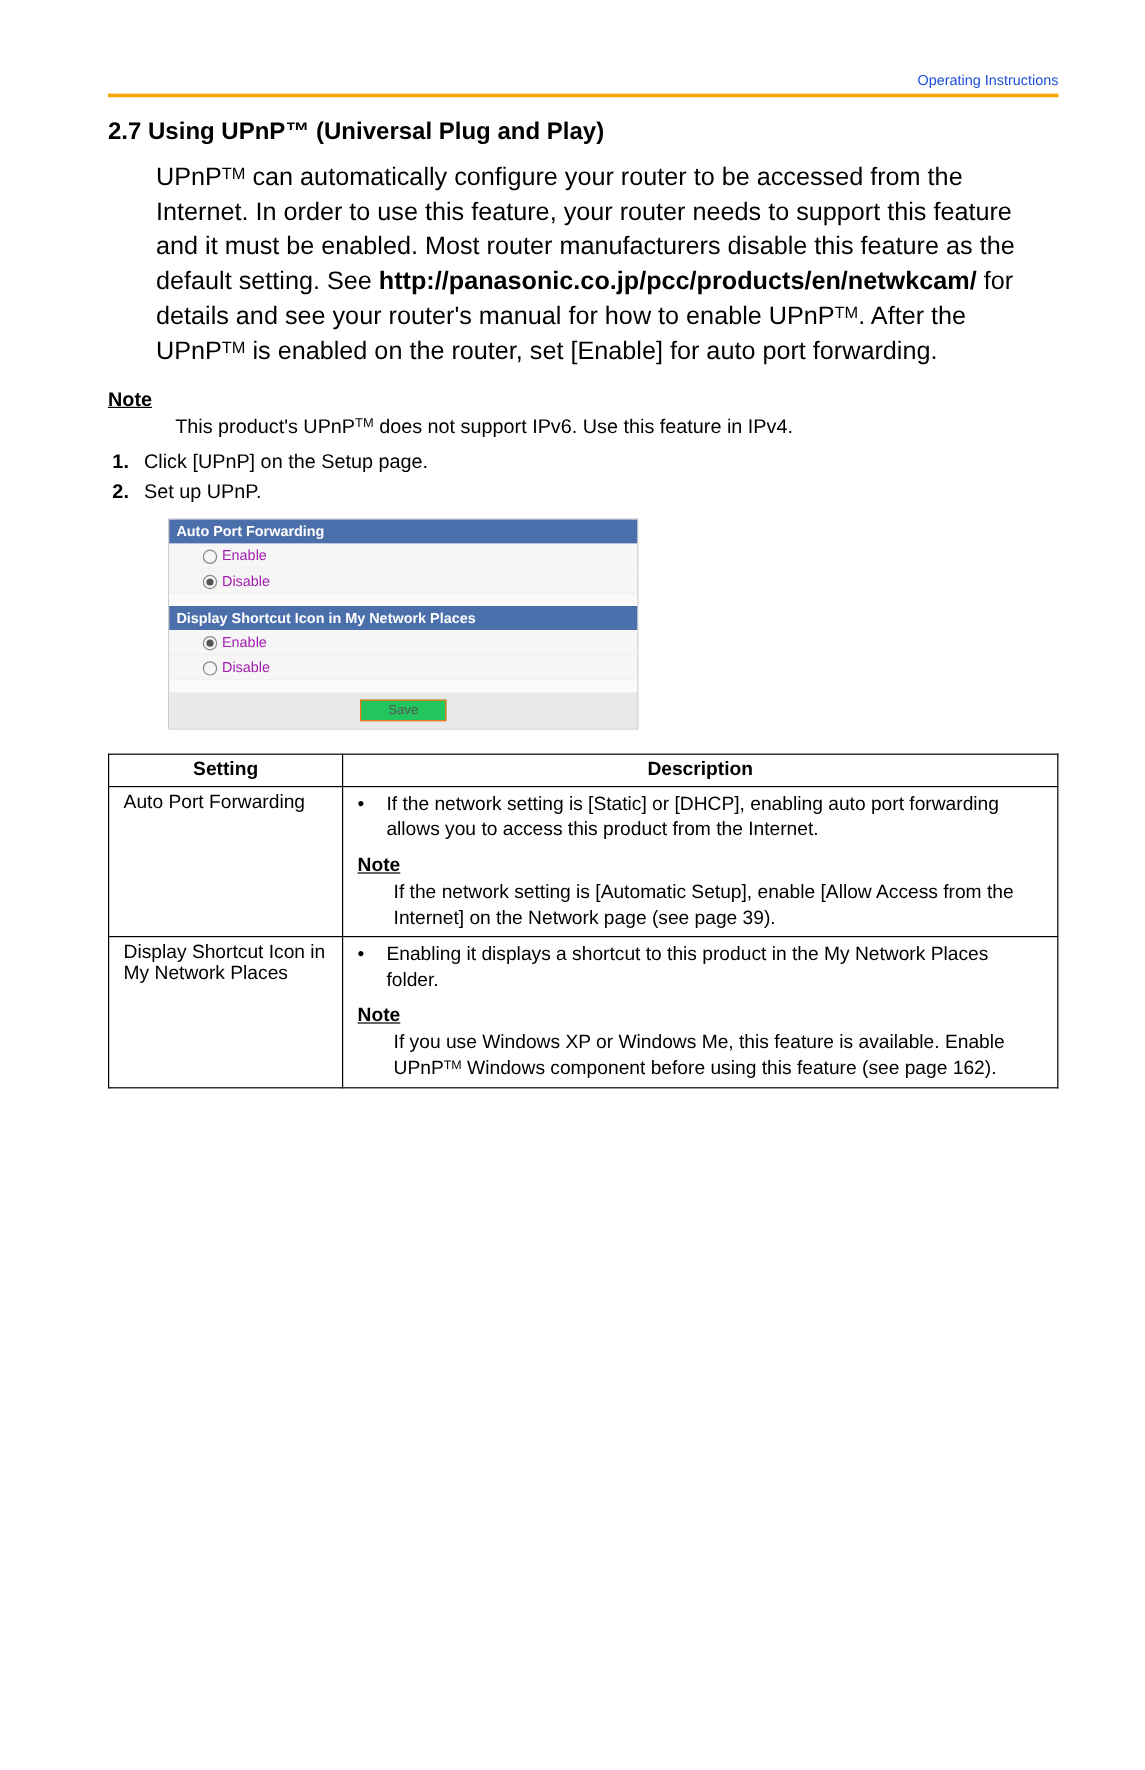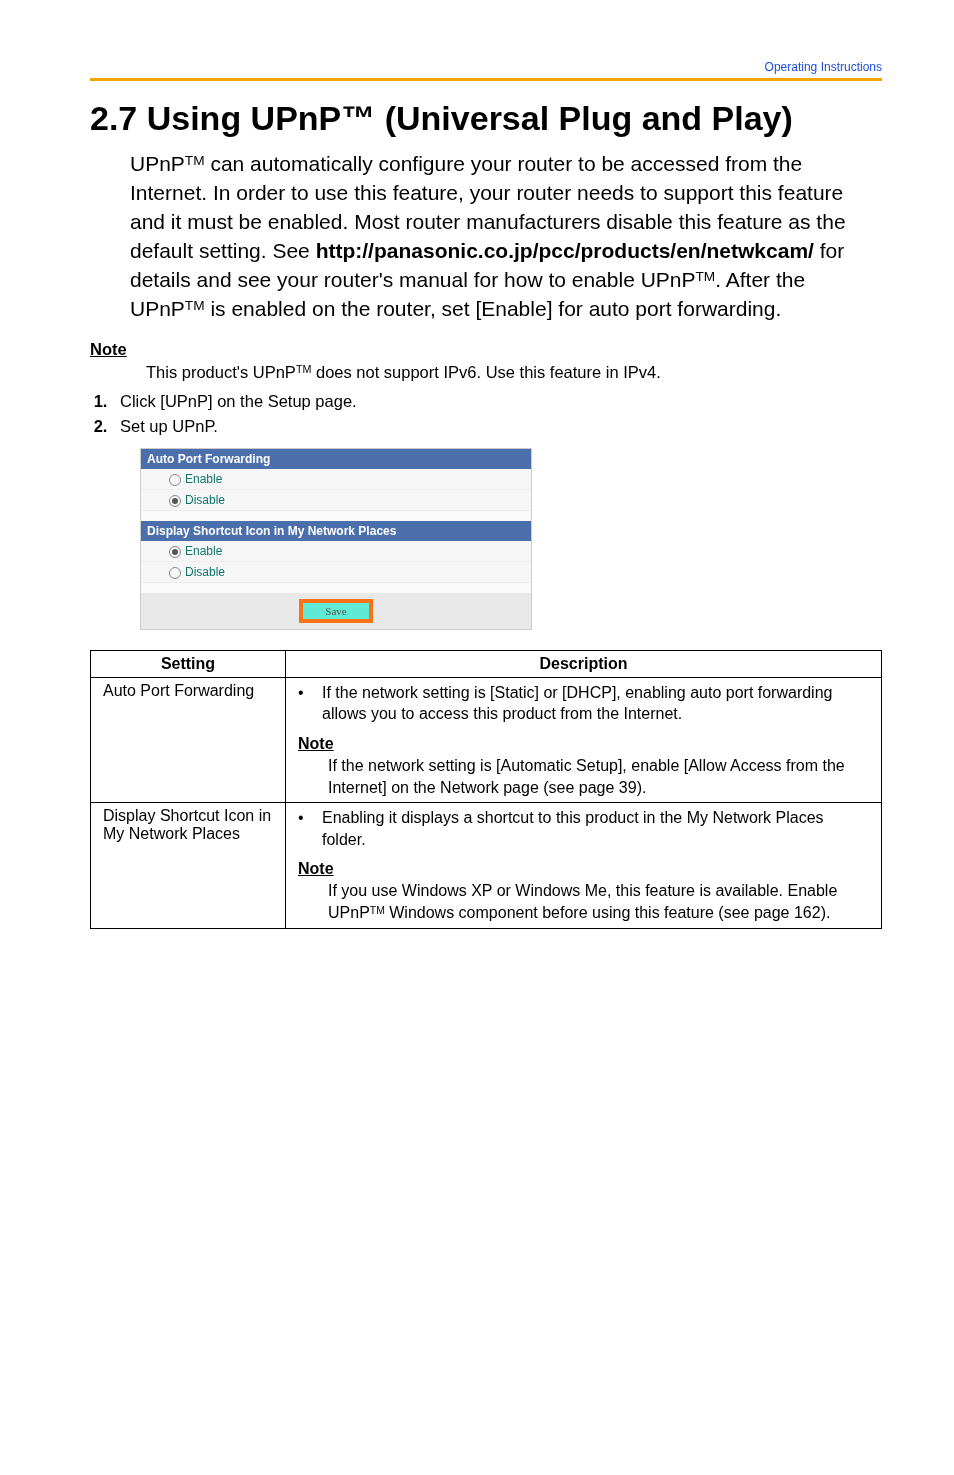--- a/index.html
+++ b/index.html
@@ -18,21 +18,21 @@
     font-size: 12px;
     color: #1d4ed8;
     margin-bottom: 4px;
   }
   .orange-rule {
     height: 3px;
     background: #f5a500;
     margin-bottom: 18px;
   }
   h1.title {
-    font-size: 34px;
+    font-size: 20px;
     font-weight: bold;
     margin: 14px 0 12px 0;
   }
   .intro {
     font-size: 21px;
     line-height: 1.38;
     margin: 0 0 16px 40px;
   }
   .intro .link {
     font-weight: bold;
@@ -70,39 +70,38 @@
     background: #4b6fab;
     color: #fff;
     font-weight: bold;
     padding: 3px 6px;
     font-size: 12px;
   }
   .screenshot .row {
     padding: 3px 6px 3px 28px;
     border-bottom: 1px solid #eee;
     background: #f6f6f6;
-    color: #0f766e;
+    color: #a21caf;
   }
   .screenshot .spacer {
     height: 10px;
     background: #fafafa;
   }
   .screenshot .save-row {
     text-align: center;
     padding: 6px 0;
     background: #e9e9e9;
   }
   .screenshot .save-btn {
     display: inline-block;
-    border: 4px solid #f97316;
-    background: #5eead4;
+    border: 1px solid #f97316;
+    background: #22c55e;
     padding: 2px 22px;
     font-size: 11px;
     color: #555;
-    font-family: Liberation Serif, serif;
   }
   .radio-dot {
     display:inline-block;
     width:10px;height:10px;
     border:1px solid #888;
     border-radius:50%;
     vertical-align:middle;
     margin-right:4px;
     position:relative;
   }

